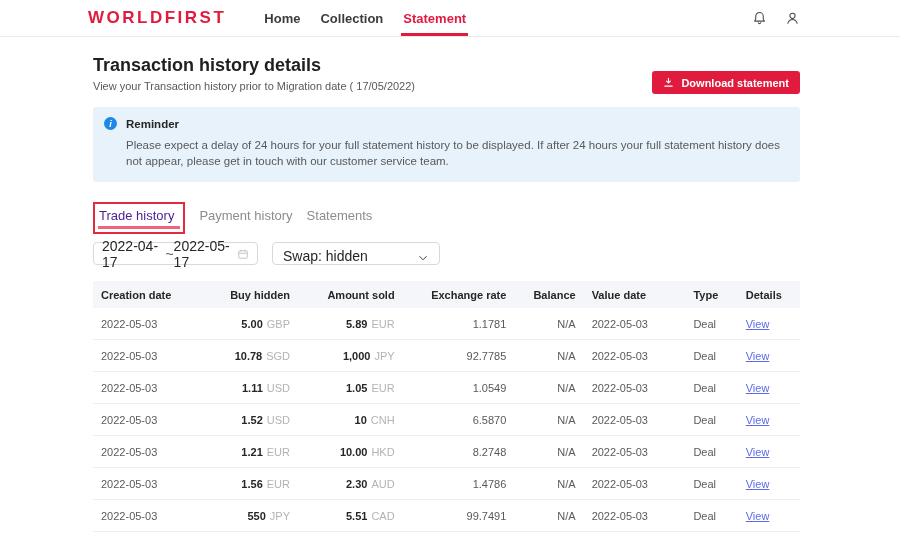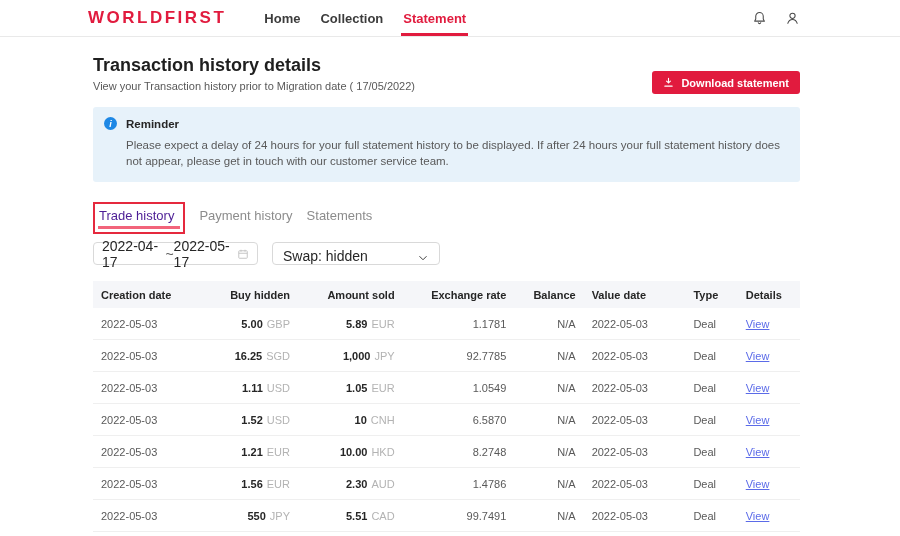--- a/index.html
+++ b/index.html
@@ -174,21 +174,21 @@
     <div class="td c3"><b>5.89</b><span class="ccy">EUR</span></div>
     <div class="td c4">1.1781</div>
     <div class="td c5">N/A</div>
     <div class="td c6">2022-05-03</div>
     <div class="td c7">Deal</div>
     <div class="td c8"><a class="view">View</a></div>
   </div>
 
   <div class="tr">
     <div class="td c1">2022-05-03</div>
-    <div class="td c2"><b>16.25</b><span class="ccy">SGD</span></div>
+    <div class="td c2"><b>10.78</b><span class="ccy">SGD</span></div>
     <div class="td c3"><b>1,000</b><span class="ccy">JPY</span></div>
     <div class="td c4">92.7785</div>
     <div class="td c5">N/A</div>
     <div class="td c6">2022-05-03</div>
     <div class="td c7">Deal</div>
     <div class="td c8"><a class="view">View</a></div>
   </div>
 
   <div class="tr">
     <div class="td c1">2022-05-03</div>

